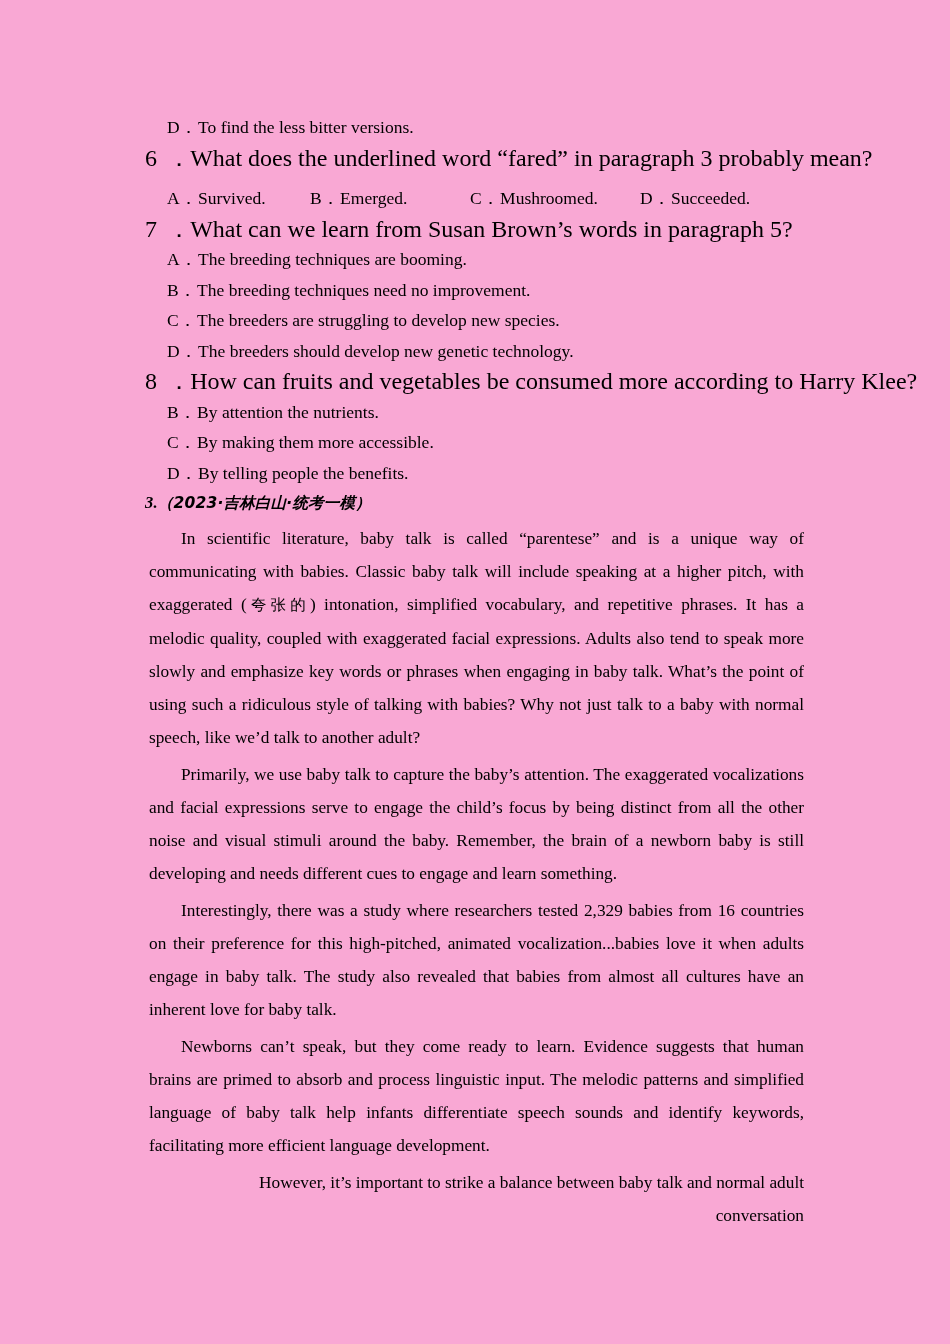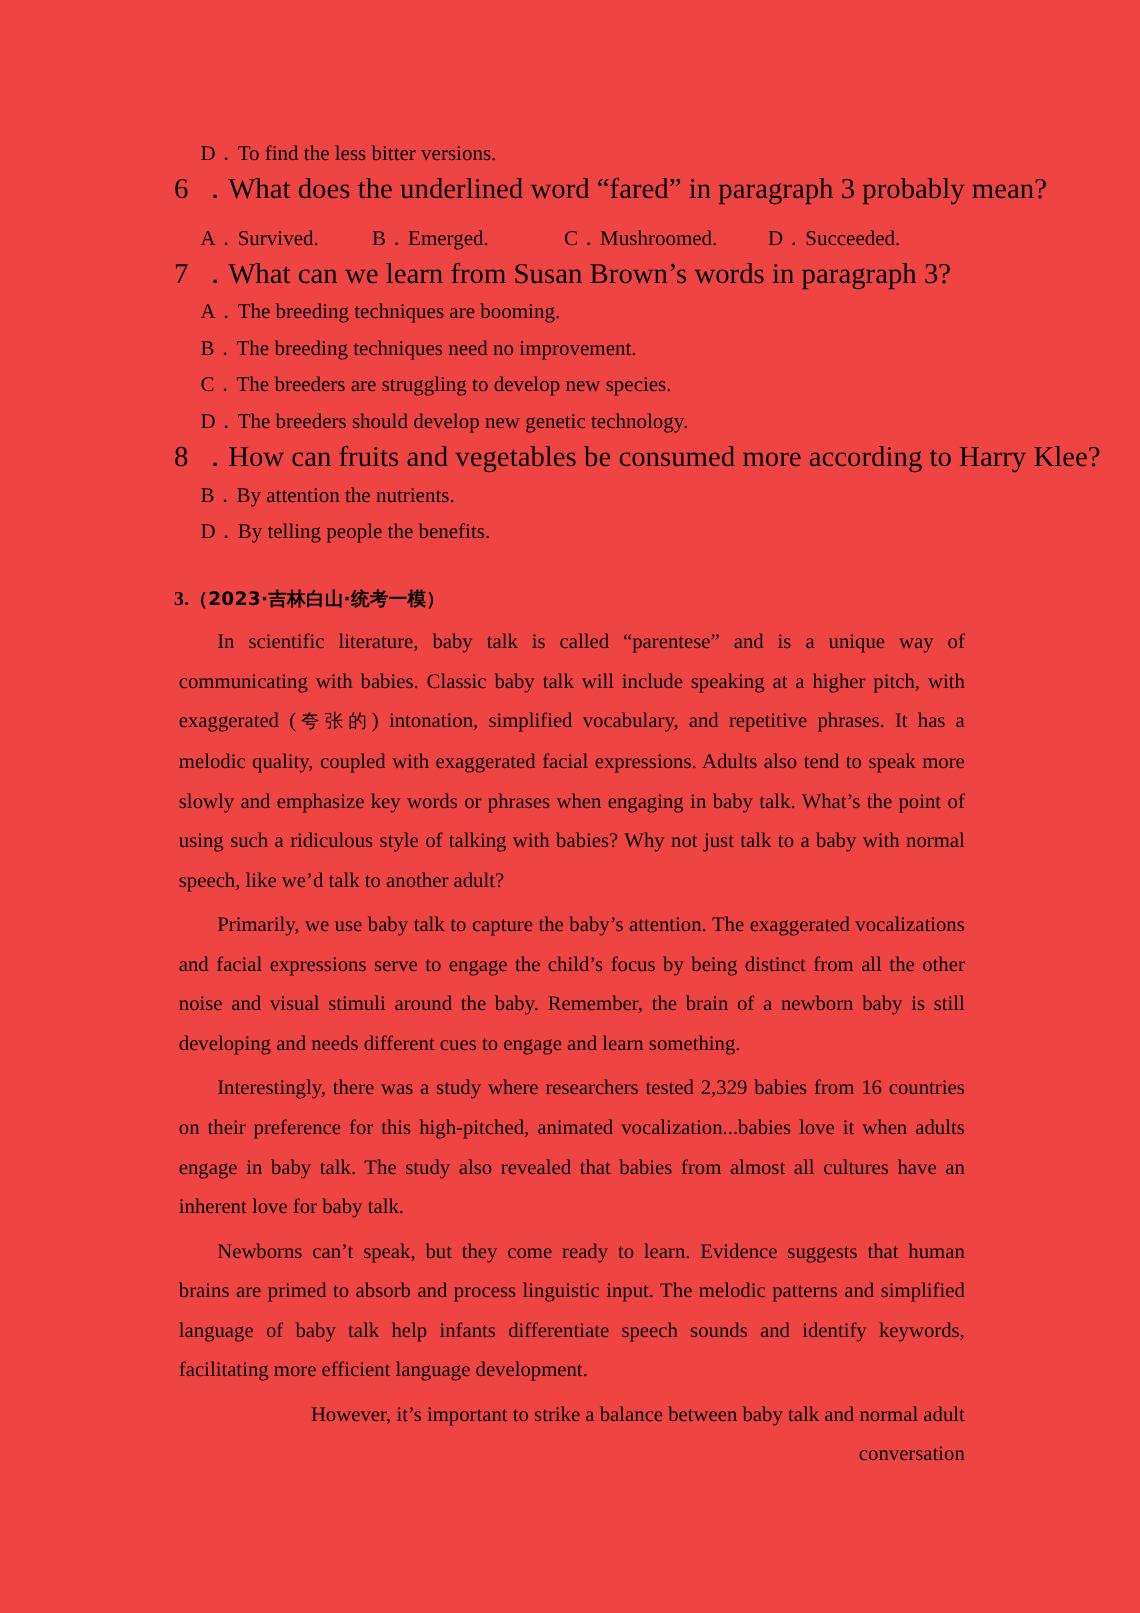--- a/index.html
+++ b/index.html
@@ -15,21 +15,21 @@
     font-family: "Liberation Serif", "DejaVu Serif", serif;
     color: #000000;
     -webkit-font-smoothing: antialiased;
   }
 
   .page {
     position: absolute;
     top: 0; left: 0;
     width: 950px;
     height: 1344px;
-    background: #ef4444;
+    background: #f9a8d4;
   }
 
   
   .content {
     position: absolute;
     left: 145px;
     top: 112px;
     width: 663px;
   }
 
@@ -78,25 +78,25 @@
   .option-row .opt.o0 { width: 143px; }
   .option-row .opt.o1 { width: 160px; margin-top: 10px; }
   .option-row .opt.o2 { width: 170px; }
   .option-row .opt.o3 { width: auto; }
 
   
   .section-heading {
     font-weight: bold;
     font-size: 16.5px;
     line-height: 30px;
-    margin-top: 26px;
     margin-bottom: 2px;
     font-family: "Liberation Serif", "DejaVu Serif", serif;
     letter-spacing: 0.2px;
     white-space: nowrap;
+    font-style: italic;
   }
   .section-heading .cn {
     font-family: "DejaVu Sans", "Liberation Sans", sans-serif;
     font-size: 15.5px;
     font-weight: bold;
   }
 
   
   .para {
     font-size: 17.3px;
@@ -126,40 +126,43 @@
     </div>
 
     <div class="question">
       <span class="q-num">6</span><span class="q-sep">．</span><span>What does the underlined word “fared” in paragraph 3 probably mean?</span>
     </div>
     <div class="option-row">
       <span class="opt o0"><span class="opt-letter">A</span><span class="opt-sep">．</span><span>Survived.</span></span><span class="opt o1"><span class="opt-letter">B</span><span class="opt-sep">．</span><span>Emerged.</span></span><span class="opt o2"><span class="opt-letter">C</span><span class="opt-sep">．</span><span>Mushroomed.</span></span><span class="opt o3"><span class="opt-letter">D</span><span class="opt-sep">．</span><span>Succeeded.</span></span>
     </div>
 
     <div class="question">
-      <span class="q-num">7</span><span class="q-sep">．</span><span>What can we learn from Susan Brown’s words in paragraph 3?</span>
+      <span class="q-num">7</span><span class="q-sep">．</span><span>What can we learn from Susan Brown’s words in paragraph 5?</span>
     </div>
     <div class="option-line">
       <span class="opt-letter">A</span><span class="opt-sep">．</span><span>The breeding techniques are booming.</span>
     </div>
     <div class="option-line">
       <span class="opt-letter">B</span><span class="opt-sep">．</span><span>The breeding techniques need no improvement.</span>
     </div>
     <div class="option-line">
       <span class="opt-letter">C</span><span class="opt-sep">．</span><span>The breeders are struggling to develop new species.</span>
     </div>
     <div class="option-line">
       <span class="opt-letter">D</span><span class="opt-sep">．</span><span>The breeders should develop new genetic technology.</span>
     </div>
 
     <div class="question">
       <span class="q-num">8</span><span class="q-sep">．</span><span>How can fruits and vegetables be consumed more according to Harry Klee?</span>
     </div>
     <div class="option-line">
       <span class="opt-letter">B</span><span class="opt-sep">．</span><span>By attention the nutrients.</span>
+    </div>
+    <div class="option-line">
+      <span class="opt-letter">C</span><span class="opt-sep">．</span><span>By making them more accessible.</span>
     </div>
     <div class="option-line">
       <span class="opt-letter">D</span><span class="opt-sep">．</span><span>By telling people the benefits.</span>
     </div>
 
     <div class="section-heading">
       <span>3.</span><span class="cn">（2023·吉林白山·统考一模）</span>
     </div>
 
     <p class="para"><span>In scientific literature, baby talk is called “parentese” and is a unique way of communicating with babies. Classic baby talk will include speaking at a higher pitch, with exaggerated (</span><span class="cn-gloss">夸张的</span><span>) intonation, simplified vocabulary, and repetitive phrases. It has a melodic quality, coupled with exaggerated facial expressions. Adults also tend to speak more slowly and emphasize key words or phrases when engaging in baby talk. What’s the point of using such a ridiculous style of talking with babies? Why not just talk to a baby with normal speech, like we’d talk to another adult?</span></p>

